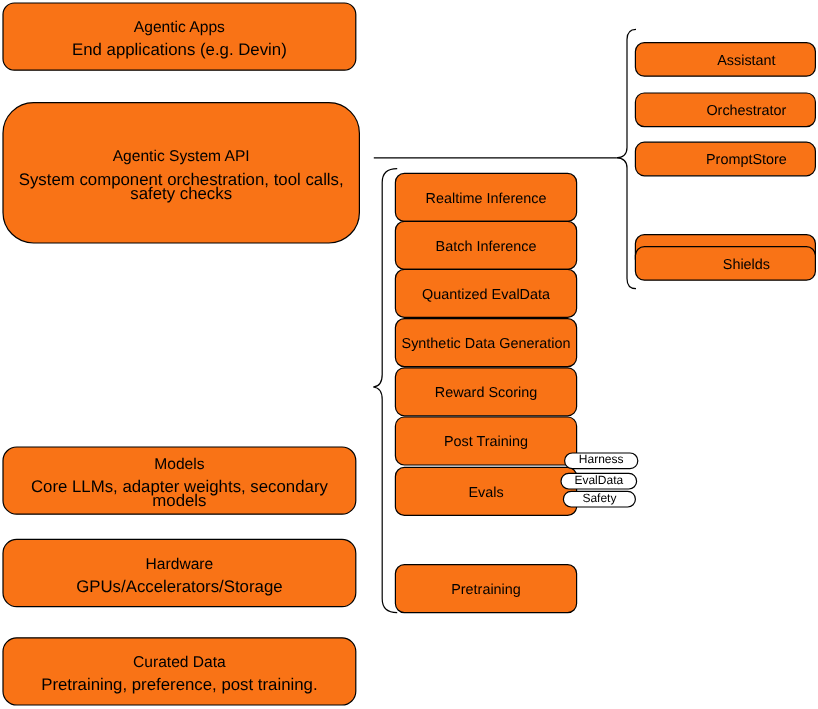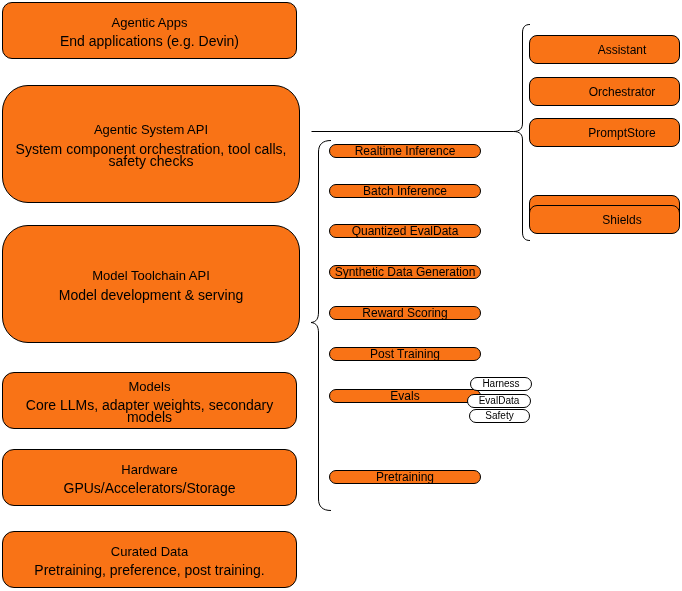--- a/index.html
+++ b/index.html
@@ -17,21 +17,21 @@
   .layer-subtitle{font-size:14px;line-height:12px;margin-top:5px;}
   
   .l0{left:2px;top:2px;width:295px;height:57px;border-radius:10px;}
   .l1{left:2px;top:85px;width:298px;height:118px;border-radius:26px;}
   .l2{left:2px;top:225px;width:298px;height:118px;border-radius:26px;}
   .l3{left:2px;top:372px;width:295px;height:57px;border-radius:12px;}
   .l4{left:2px;top:449px;width:295px;height:57px;border-radius:12px;}
   .l5{left:2px;top:531px;width:295px;height:57px;border-radius:12px;}
   .l1 .layer-subtitle,.l2 .layer-subtitle{margin-top:6px;}
   
-  .svc{left:329px;width:152px;height:14px;border-radius:8px;font-size:12px;white-space:nowrap;}
+  .svc{left:329px;width:152px;height:41px;border-radius:8px;font-size:12px;white-space:nowrap;}
   .s0{top:144px;} .s1{top:184px;} .s2{top:224px;} .s3{top:265px;}
   .s4{top:306px;} .s5{top:347px;} .s6{top:389px;} .s7{top:429px;} .s8{top:470px;}
   
   .comp{left:529px;width:151px;height:29px;border-radius:8px;font-size:12px;white-space:nowrap;padding-left:35px;}
   .r0{top:35px;} .r1{top:77px;} .r2{top:118px;} .r3{top:162px;margin-top:33px;} .r4{top:205px;}
   
   .pill{
     position:absolute;box-sizing:border-box;background:#ffffff;border:1px solid #000000;
     border-radius:7px;display:flex;align-items:center;justify-content:center;
     font-size:10px;line-height:10px;white-space:nowrap;z-index:2;
@@ -51,24 +51,20 @@
     <path d="M331,140.5 C322.5,140.5 318.5,144.5 318.5,152 L318.5,312 C318.5,318.5 316.5,322 311,322.5 C316.5,323 318.5,326.5 318.5,333 L318.5,499 C318.5,506.5 322.5,510.5 331,510.5"></path>
   </svg>
 
   <div class="box l0">
     <div class="layer-title">Agentic Apps</div>
     <div class="layer-subtitle">End applications (e.g. Devin)</div>
   </div>
   <div class="box l1">
     <div class="layer-title">Agentic System API</div>
     <div class="layer-subtitle">System component orchestration, tool calls, safety checks</div>
-  </div>
-  <div class="box l2">
-    <div class="layer-title">Model Toolchain API</div>
-    <div class="layer-subtitle">Model development &amp; serving</div>
   </div>
   <div class="box l3">
     <div class="layer-title">Models</div>
     <div class="layer-subtitle">Core LLMs, adapter weights, secondary models</div>
   </div>
   <div class="box l4">
     <div class="layer-title">Hardware</div>
     <div class="layer-subtitle">GPUs/Accelerators/Storage</div>
   </div>
   <div class="box l5">

